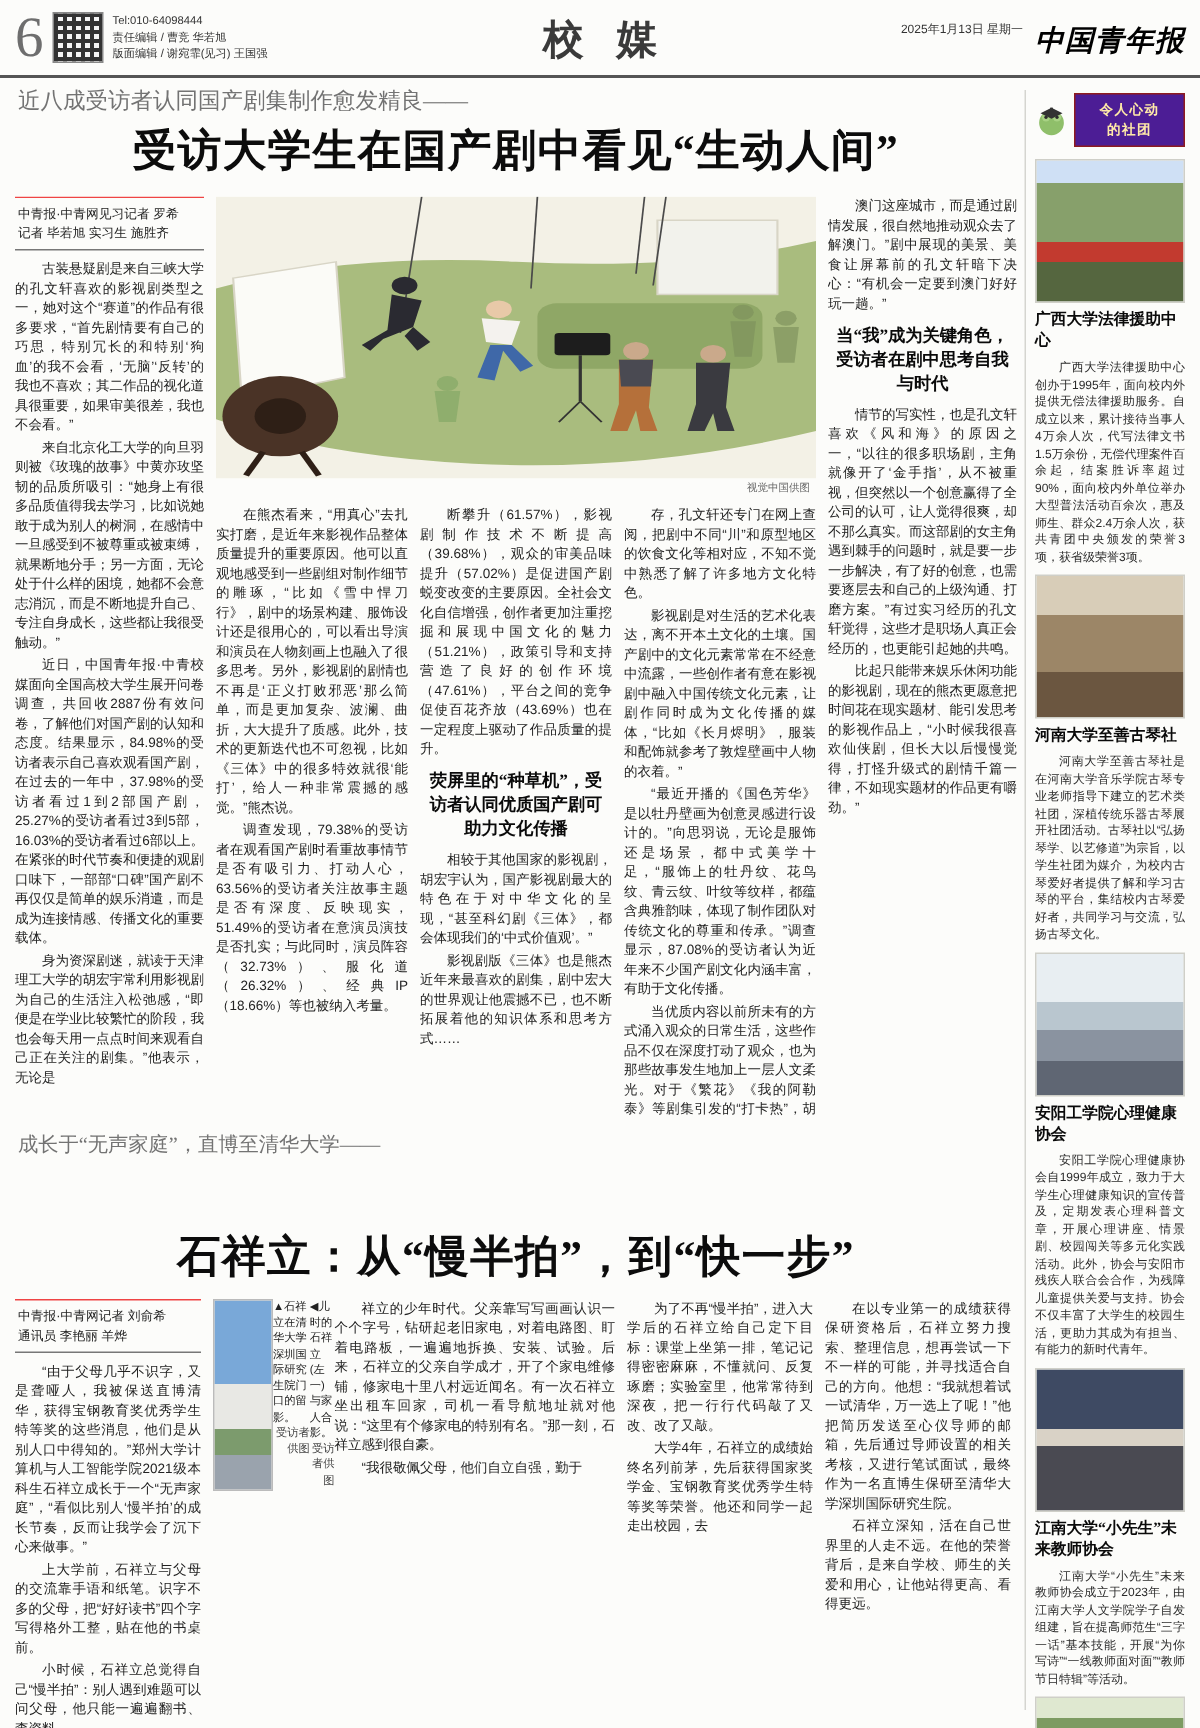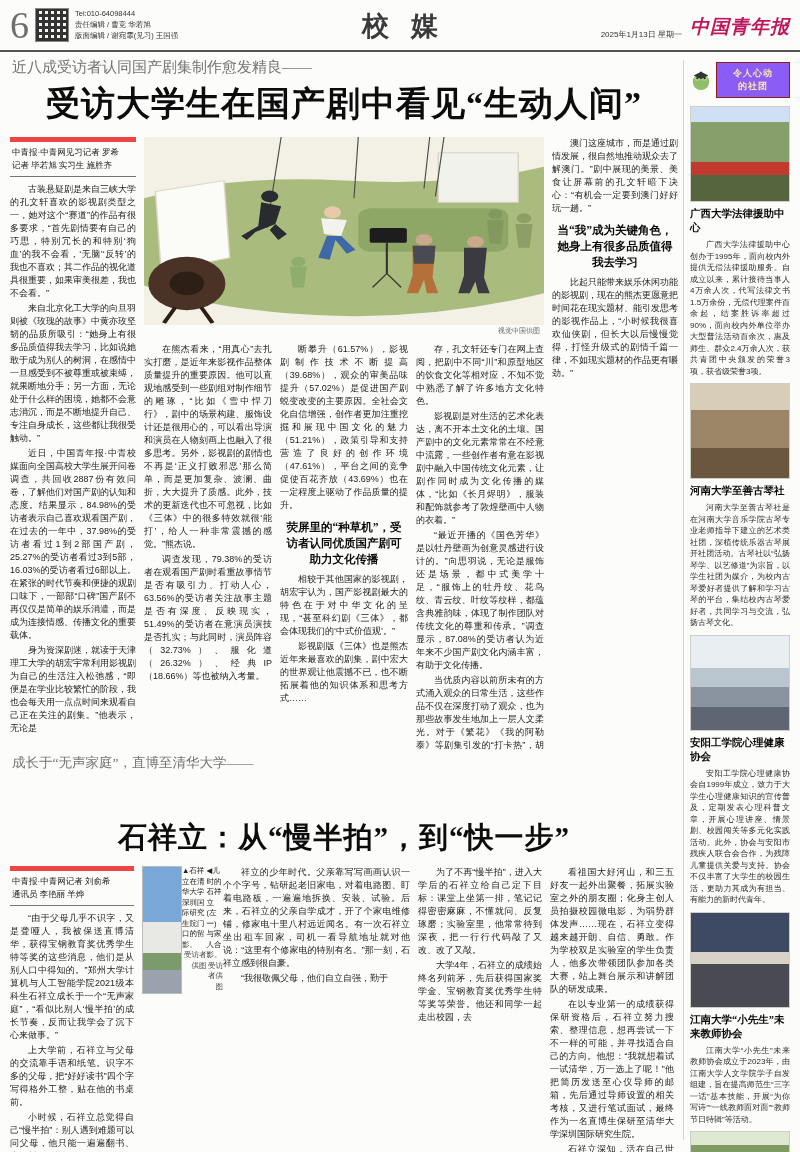--- a/index.html
+++ b/index.html
@@ -14,55 +14,55 @@
   .hdr-left { position:absolute; left:10px; top:6px; display:flex; align-items:flex-start; gap:6px; }
   .page-num { font-size:38px; line-height:38px; color:#6e6e6e; font-family:"Liberation Serif","DejaVu Serif",serif; }
   .qr { width:34px; height:34px; border:1px solid #888; margin-top:2px;
         background:
           repeating-linear-gradient(0deg,#333 0 3px,transparent 3px 6px),
           repeating-linear-gradient(90deg,#333 0 3px,#f5f5f5 3px 6px); }
   .hdr-meta { font-size:7.5px; line-height:11px; color:#333; padding-top:2px; }
   .hdr-title { position:absolute; left:50%; top:8px; transform:translateX(-50%);
                font-size:27px; letter-spacing:22px; padding-left:22px; color:#3a3a3a; font-weight:bold;
                font-family:Liberation Sans, sans-serif; }
-  .hdr-right { position:absolute; right:10px; top:14px; display:flex; align-items:flex-end; gap:8px; }
+  .hdr-right { position:absolute; right:10px; top:14px; display:flex; align-items:flex-start; gap:8px; }
   .hdr-date { font-size:8px; color:#333; }
-  .masthead { font-size:19px; font-weight:bold; font-style:italic; color:#be185d;
+  .masthead { font-size:19px; font-weight:bold; font-style:italic; color:#000000;
               font-family:"Liberation Serif","DejaVu Serif",serif; letter-spacing:1px; }
   .hdr-rule { position:absolute; left:0; top:50px; width:800px; height:2px; background:#555; }
   .sep-v { position:absolute; left:683px; top:60px; width:1px; height:1080px; background:#d5d5d0; }
 
   
   .kicker { font-size:15px; font-family:"Liberation Serif","DejaVu Serif",serif; color:#737373; margin:2px 0 4px 2px; }
-  .headline { font-size:34px; font-weight:bold; text-align:center; letter-spacing:1px;
+  .headline { font-size:29px; font-weight:bold; text-align:center; letter-spacing:1px;
               font-family:"Liberation Serif","DejaVu Serif",serif; color:#0c0c0c; margin:2px 0 10px; }
   .cols { display:flex; gap:8px; overflow:hidden; }
   .col { overflow:hidden; }
   .para { font-size:9px; line-height:13px; text-align:justify; text-indent:2em; margin-bottom:2px; color:#222; }
   .subhead { font-size:11.5px; font-weight:bold; text-align:center; line-height:16px;
              font-family:"Liberation Serif","DejaVu Serif",serif; color:#0a0a0a; margin:7px 4px 6px; }
-  .byline { border-top:5px solid #ef4444; border-bottom:1px solid #777; padding:4px 2px; margin-bottom:6px;
-            font-size:8.5px; line-height:13px; color:#222; font-family:Liberation Serif, serif; }
+  .byline { border-top:1px solid #ef4444; border-bottom:1px solid #777; padding:4px 2px; margin-bottom:6px;
+            font-size:8.5px; line-height:13px; color:#222; font-family:Liberation Sans, sans-serif; }
 
   
   .main-art { position:absolute; left:10px; top:56px; width:668px; }
   .main-cols { height:616px; }
   .m-col1, .m-col5 { flex:0 0 126px; }
   .m-mid { flex:1; display:flex; flex-direction:column; }
   .illo-wrap { margin-bottom:4px; }
   .illo { width:100%; height:188px; display:block; }
   .illo-cap { font-size:7px; color:#666; text-align:right; padding:1px 4px 3px 0; }
   .mid-cols { flex:1;justify-content:center; }
   .mid-cols .col { flex:1; }
 
   
   .sidebar { position:absolute; left:690px; top:62px; width:100px; }
   .badge-row { display:flex; align-items:center; gap:4px; margin-bottom:8px; }
   .mascot { width:22px; height:22px; flex:0 0 22px; }
-  .badge { flex:1; background:#8b5cf6; color:#ffe9a8; font-size:9px; font-weight:bold;
+  .badge { flex:1; background:#4c1d95; color:#ffe9a8; font-size:9px; font-weight:bold;
            text-align:center; padding:4px 16px; border:1px solid #8e1b20; letter-spacing:1px; }
   .sb-photo { width:100%; height:96px; margin:6px 0 5px; border:1px solid #cfcfc8; }
   .sb-title { font-size:10.5px; font-weight:bold; line-height:14px; text-align:left; margin:2px 0 4px;
               font-family:"Liberation Serif","DejaVu Serif",serif; color:#0a0a0a; }
   .sb-text { font-size:8px; line-height:11.5px; text-align:justify; text-indent:2em; color:#2a2a2a; }
   .ph1 { background:linear-gradient(180deg,#cfe0f5 0 16%,#87a06b 16% 58%,#c23a2f 58% 72%,#55663f 72% 100%); }
   .ph2 { background:linear-gradient(180deg,#d8cdb8 0 28%,#9c8667 28% 68%,#6b5640 68% 100%); }
   .ph3 { background:linear-gradient(180deg,#e8eef2 0 34%,#b9c6cf 34% 54%,#8a93a0 54% 76%,#5f6673 76% 100%); }
   .ph4 { background:linear-gradient(180deg,#3e4a63 0 42%,#d9d2c6 42% 54%,#4a4a52 54% 100%); }
   .ph5 { background:linear-gradient(180deg,#dfe8d0 0 14%,#7d9b62 14% 54%,#c8392e 54% 68%,#87795e 68% 100%); }
@@ -207,22 +207,23 @@
                 <p class="para">当优质内容以前所未有的方式涌入观众的日常生活，这些作品不仅在深度打动了观众，也为那些故事发生地加上一层人文柔光。对于《繁花》《我的阿勒泰》等剧集引发的“打卡热”，胡宏宇认为……</p>
               </div>
           </div>
         </div>
       </div>
 
       <div class="col m-col5">
         <div>
             <p class="para">澳门这座城市，而是通过剧情发展，很自然地推动观众去了解澳门。”剧中展现的美景、美食让屏幕前的孔文轩暗下决心：“有机会一定要到澳门好好玩一趟。”</p>
           </div>
-        <div class="subhead">当“我”成为关键角色，她身上有很多品质值得我去学习</div>
-        <div>
+        <div class="subhead">当“我”成为关键角色，受访者在剧中思考自我与时代</div>
+        <div>
+            <p class="para">情节的写实性，也是孔文轩喜欢《风和海》的原因之一，“以往的很多职场剧，主角就像开了‘金手指’，从不被重视，但突然以一个创意赢得了全公司的认可，让人觉得很爽，却不那么真实。而这部剧的女主角遇到棘手的问题时，就是要一步一步解决，有了好的创意，也需要逐层去和自己的上级沟通、打磨方案。”有过实习经历的孔文轩觉得，这些才是职场人真正会经历的，也更能引起她的共鸣。</p>
             <p class="para">比起只能带来娱乐休闲功能的影视剧，现在的熊杰更愿意把时间花在现实题材、能引发思考的影视作品上，“小时候我很喜欢仙侠剧，但长大以后慢慢觉得，打怪升级式的剧情千篇一律，不如现实题材的作品更有嚼劲。”</p>
           </div>
       </div>
     </div>
   </div>
 
   <div class="sidebar">
     <div class="badge-row">
       <svg class="mascot" viewBox="0 0 24 24">
         <circle cx="12" cy="14" r="9" fill="#8fbf6a"></circle>
@@ -291,21 +292,20 @@
       </div>
 
       <div class="col b-col">
         <div>
             <p class="para">为了不再“慢半拍”，进入大学后的石祥立给自己定下目标：课堂上坐第一排，笔记记得密密麻麻，不懂就问、反复琢磨；实验室里，他常常待到深夜，把一行行代码敲了又改、改了又敲。</p>
             <p class="para">大学4年，石祥立的成绩始终名列前茅，先后获得国家奖学金、宝钢教育奖优秀学生特等奖等荣誉。他还和同学一起走出校园，去</p>
           </div>
       </div>
       <div class="col b-col">
         <div>
-            <p class="para">看祖国大好河山，和三五好友一起外出聚餐，拓展实验室之外的朋友圈；化身主创人员拍摄校园微电影，为弱势群体发声……现在，石祥立变得越来越开朗、自信、勇敢。作为学校双足实验室的学生负责人，他多次带领团队参加各类大赛，站上舞台展示和讲解团队的研发成果。</p>
             <p class="para">在以专业第一的成绩获得保研资格后，石祥立努力搜索、整理信息，想再尝试一下不一样的可能，并寻找适合自己的方向。他想：“我就想着试一试清华，万一选上了呢！”他把简历发送至心仪导师的邮箱，先后通过导师设置的相关考核，又进行笔试面试，最终作为一名直博生保研至清华大学深圳国际研究生院。</p>
             <p class="para">石祥立深知，活在自己世界里的人走不远。在他的荣誉背后，是来自学校、师生的关爱和用心，让他站得更高、看得更远。</p>
           </div>
       </div>
     </div>
   </div>
 
 </div>
 
 </body></html>

